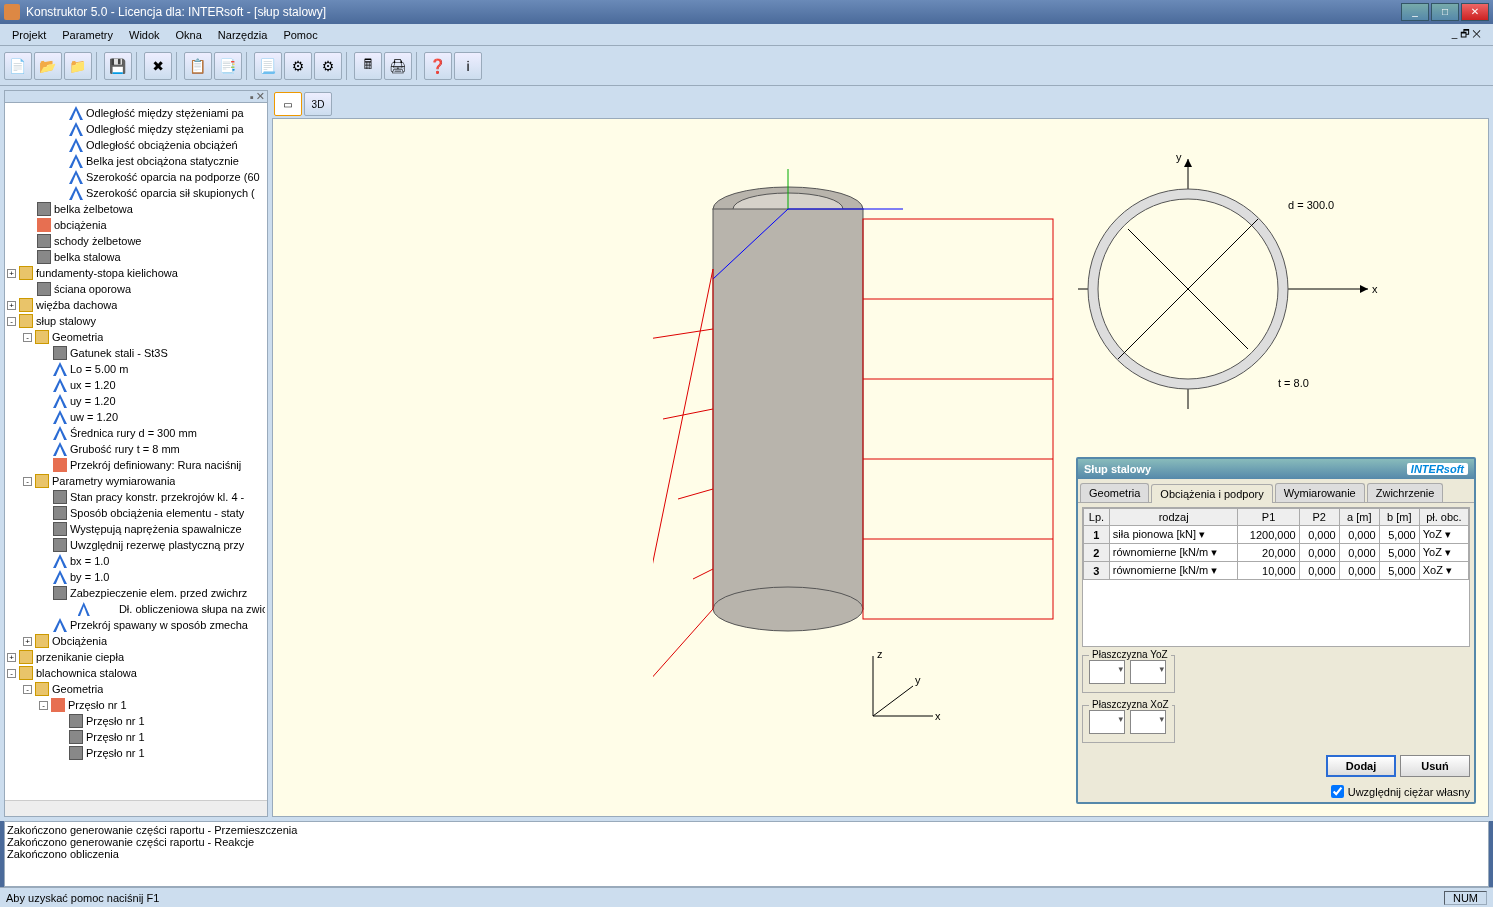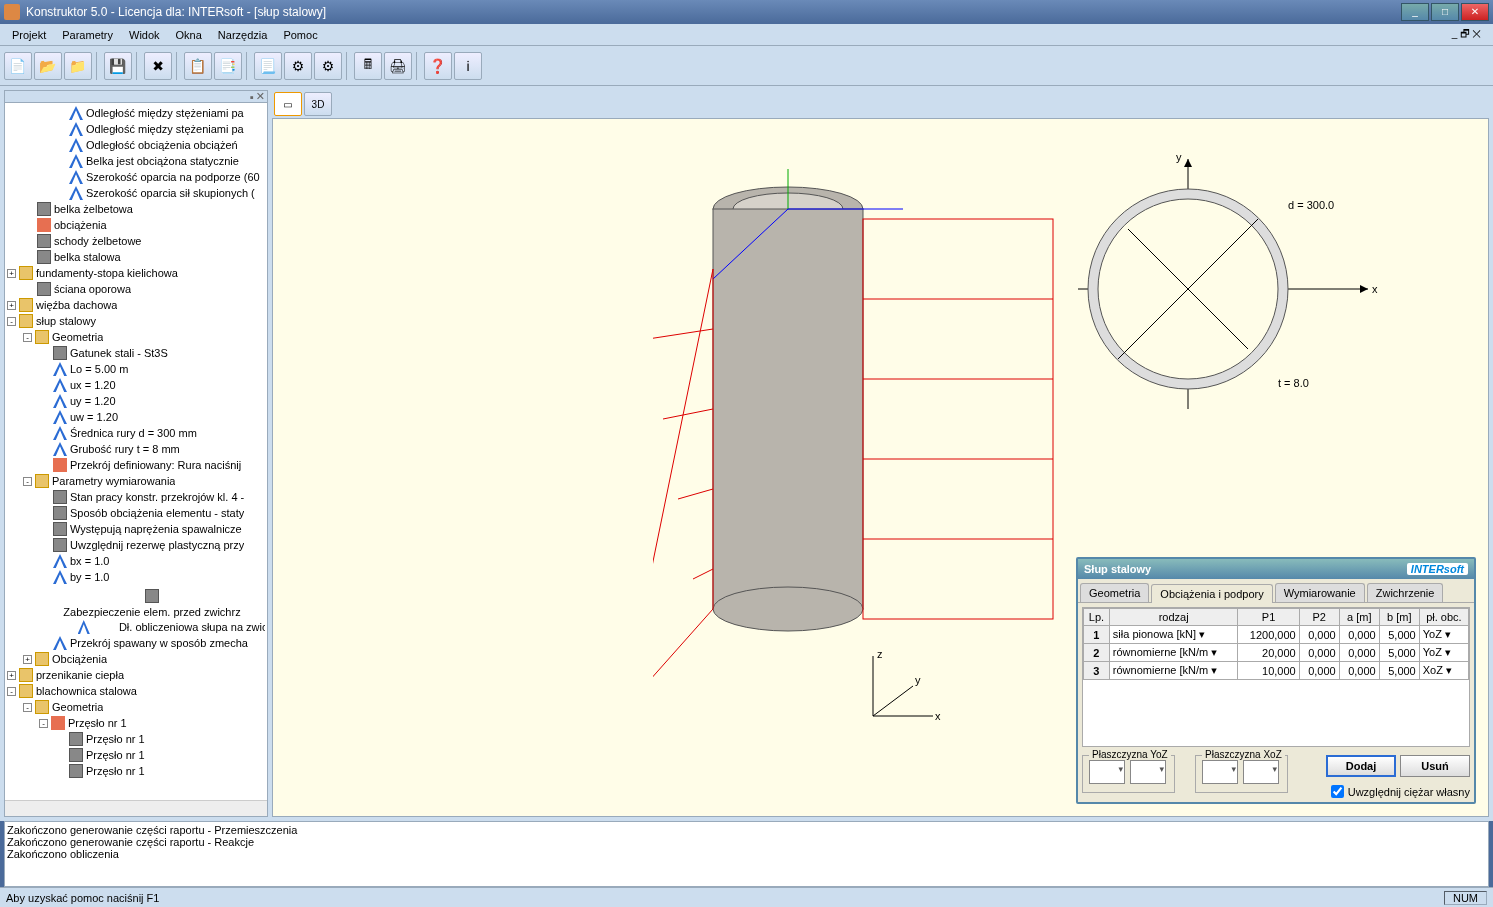--- a/index.html
+++ b/index.html
@@ -43,21 +43,21 @@
 .tabs{display:flex;background:#ece9d8;border-bottom:1px solid #aaa;padding-top:4px;}
 .tab{padding:3px 8px;border:1px solid #aaa;border-bottom:none;margin-left:2px;background:#ddd;border-radius:3px 3px 0 0;cursor:pointer;}
 .tab.active{background:#ece9d8;position:relative;top:1px;}
 .grid{width:100%;border-collapse:collapse;font-size:11px;}
 .grid th,.grid td{border:1px solid #aaa;padding:2px 3px;background:#fff;}
 .grid th{background:#eee;font-weight:normal;text-align:center;}
 .grid td{text-align:right;}
 .grid td.l{text-align:left;}
 .grid td.c{text-align:center;}
 .gwrap{height:140px;overflow:auto;background:#fff;margin:4px;border:1px solid #aaa;}
-.pnl-bottom{display:flex;padding:4px;gap:20px;align-items:flex-start;}
+.pnl-bottom{display:flex;padding:4px;gap:12px;align-items:flex-start;flex-direction:column;}
 .fset{border:1px solid #aaa;padding:4px 6px 6px 6px;position:relative;}
 .fset .lg{position:absolute;top:-7px;left:6px;background:#ece9d8;padding:0 3px;font-size:10px;}
 .combo{display:inline-block;width:36px;height:24px;border:1px solid #888;background:#fff;margin-right:2px;position:relative;}
 .combo::after{content:"▾";position:absolute;right:1px;top:3px;font-size:9px;color:#555;}
 .btncol{margin-left:auto;display:flex;flex-direction:column;gap:4px;align-items:flex-end;}
 .btn{width:70px;height:22px;background:linear-gradient(#fff,#ddd);border:1px solid #888;border-radius:0;font-weight:bold;}
 .btn.primary{border:2px solid #2b6cd4;}
 .chk{display:flex;align-items:center;gap:4px;margin-top:4px;}
 .log{height:66px;background:#fff;border:1px solid #9ab;margin:0 4px;overflow-y:scroll;padding:2px;font-size:11px;}
 .status{height:20px;background:#cde;border-top:1px solid #9ab;display:flex;align-items:center;padding:0 6px;font-size:11px;}
@@ -265,21 +265,21 @@
           <li style="padding-left: 32px;">
             <span class="spc"></span>
             <span class="ico ico-a"></span>
             <span class="lbl">bx = 1.0</span>
           </li>
           <li style="padding-left: 32px;">
             <span class="spc"></span>
             <span class="ico ico-a"></span>
             <span class="lbl">by = 1.0</span>
           </li>
-          <li style="padding-left: 32px; flex-direction: column;">
+          <li style="padding-left: 32px;">
             <span class="spc"></span>
             <span class="ico ico-g"></span>
             <span class="lbl">Zabezpieczenie elem. przed zwichrz</span>
           </li>
           <li style="padding-left: 32px; gap: 29px;">
             <span class="spc"></span>
             <span class="ico ico-a"></span>
             <span class="lbl">Dł. obliczeniowa słupa na zwichrz.</span>
           </li>
           <li style="padding-left: 32px;">

